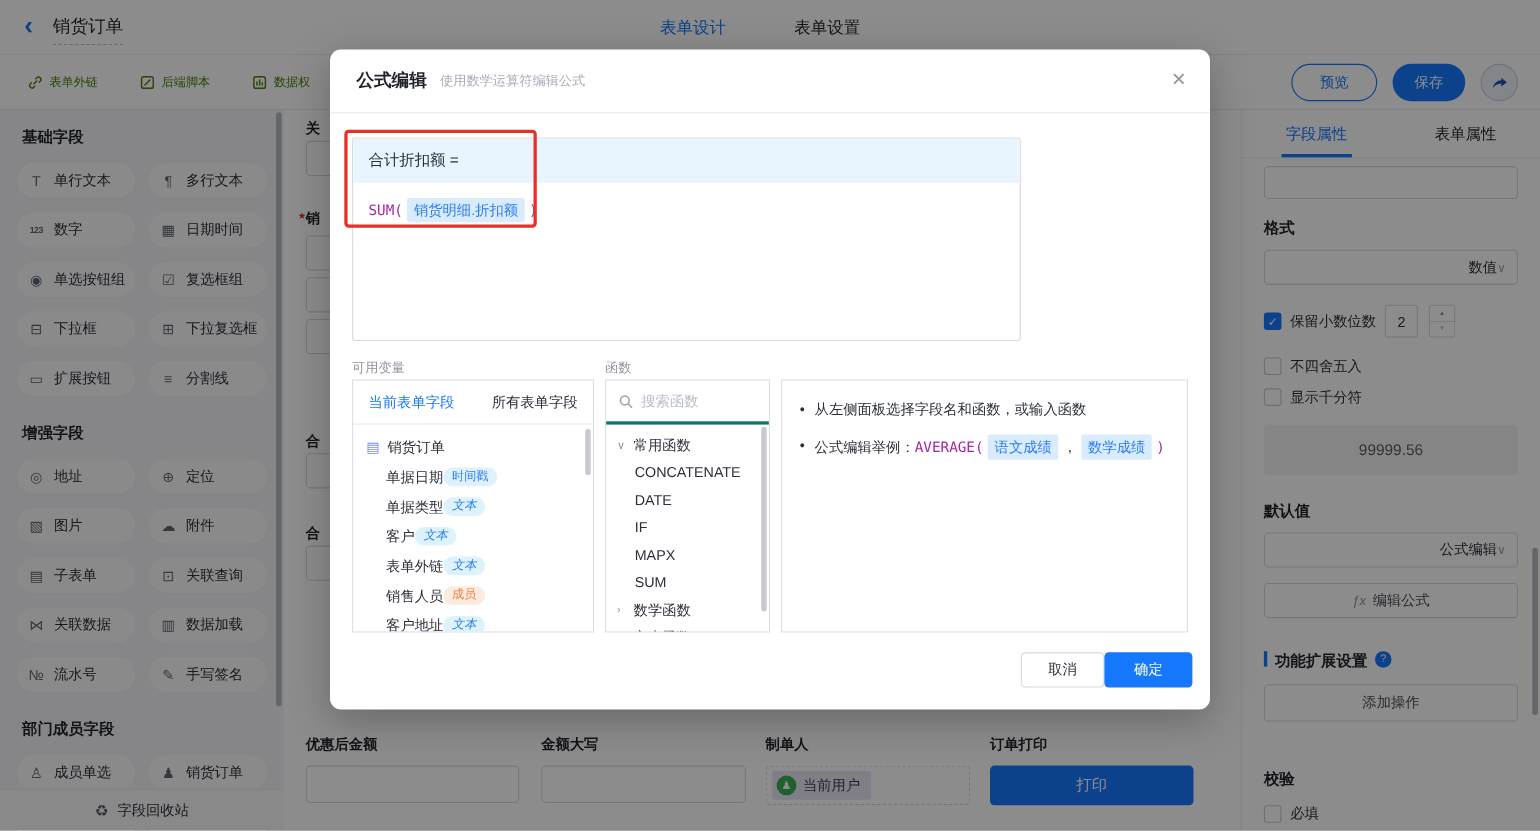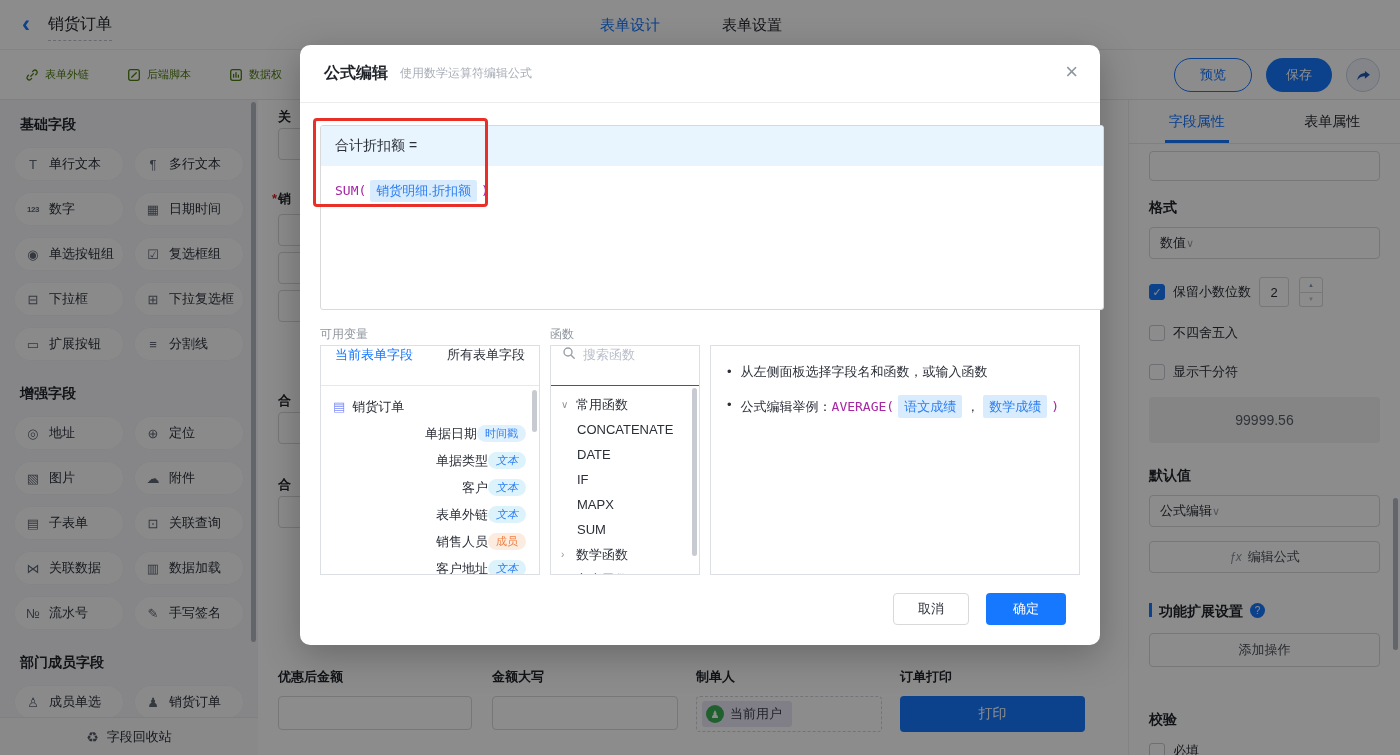--- a/index.html
+++ b/index.html
@@ -76,21 +76,21 @@
   .rp-tabs { height:44px; border-bottom:1px solid #e8eaee; display:flex; }
   .rp-tab { flex:1; display:flex; align-items:center; justify-content:center; font-size:14px; color:#1f2329;
             position:relative; cursor:pointer; }
   .rp-tab.active { color:#1677ff; }
   .rp-tab.active::after { content:""; position:absolute; left:50%; bottom:0; transform:translateX(-50%);
                           width:64px; height:3px; background:#1677ff; }
   .rp-body { padding:4px 20px 0; }
   .rp-input { height:30px; border:1px solid #d9d9d9; border-radius:4px; background:#fff; margin-top:3px; }
   .rp-h { font-size:14px; font-weight:bold; color:#1f2329; }
   .rp-select { height:32px; border:1px solid #d9d9d9; border-radius:4px; display:flex; align-items:center;
-               justify-content:flex-start; padding:0 10px; font-size:13px; color:#2b2f38; cursor:pointer; }
+               justify-content:flex-end; padding:0 10px; font-size:13px; color:#2b2f38; cursor:pointer; }
   .rp-select .chev { color:#9aa0aa; font-size:11px; }
   .ckrow { display:flex; align-items:center; gap:8px; font-size:13px; color:#2b2f38; }
   .ckbox { width:16px; height:16px; border:1px solid #c6cad1; border-radius:3px; background:#fff; flex:none;
            display:flex; align-items:center; justify-content:center; font-size:11px; color:#fff; cursor:pointer; }
   .ckbox.on { background:#1677ff; border-color:#1677ff; }
   .numbox { width:30px; height:30px; border:1px solid #d9d9d9; border-radius:3px; display:flex;
             align-items:center; justify-content:center; font-size:13px; color:#2b2f38; }
   .stepper { width:24px; height:30px; display:flex; flex-direction:column; margin-left:2px; }
   .step { flex:1; border:1px solid #d9d9d9; display:flex; align-items:center; justify-content:center;
           font-size:6px; cursor:pointer; background:#fff; }
@@ -108,58 +108,58 @@
   .rp-scroll { position:absolute; right:2px; top:398px; width:5px; height:152px; border-radius:3px; background:#b3b8c0; }
 
   
   .overlay { position:absolute; inset:0; background:rgba(0,0,0,0.45); z-index:50; }
   .modal { position:absolute; left:300px; top:45px; width:800px; height:600px; background:#fff;
            border-radius:10px; box-shadow:0 10px 36px rgba(0,0,0,.25); z-index:60; }
   .m-head { height:58px; display:flex; align-items:center; padding:0 24px; border-bottom:1px solid #ececec; }
   .m-title { font-size:16px; font-weight:bold; color:#1f2329; }
   .m-sub { font-size:12px; color:#a8adb7; margin-left:12px; }
   .m-close { position:absolute; right:22px; top:16px; font-size:22px; color:#8f959e; line-height:1; cursor:pointer; }
-  .editor { position:absolute; left:20px; top:80px; width:784px; height:185px; border:1px solid #d9d9d9;
+  .editor { position:absolute; left:20px; top:80px; width:608px; height:185px; border:1px solid #d9d9d9;
             border-radius:3px; overflow:hidden; background:#fff; }
   .ed-head { height:40px; background:#e8f5fe; display:flex; align-items:center; padding:0 14px;
              font-size:14px; color:#2b2f38; }
   .ed-body { padding:14px; font-size:13px; }
   .mono { font-family:"DejaVu Sans Mono", monospace; color:#a626a4; }
   .token { display:inline-block; background:#d9ecfd; color:#2c7ef2; border-radius:2px; padding:2px 6px; margin:0 4px; }
   .col-label { position:absolute; top:281px; font-size:12px; color:#8f959e; }
   .mbox { position:absolute; top:300px; height:230px; border:1px solid #dcdfe3; background:#fff; overflow:hidden; }
   .vbox { left:20px; width:220px; }
-  .v-tabs { height:40px; border-bottom:1px solid #e8e8e8; display:flex; 
+  .v-tabs { height:40px; border-bottom:1px solid #e8e8e8; display:flex; align-items:center;
             justify-content:space-between; padding:0 14px; font-size:13px; }
   .v-tab { color:#2b2f38; cursor:pointer; }
   .v-tab.active { color:#1677ff; }
   .v-list { padding-top:7px; position:relative; }
   .v-row { height:27px; display:flex; align-items:center; font-size:13px; color:#2b2f38; cursor:pointer; }
   .v-row.form { padding-left:12px; gap:7px; }
   .doc-ic { color:#7c8cf8; font-size:13px; }
-  .v-row.field { padding-left:30px; padding-right:13px; justify-content:flex-end; }
+  .v-row.field { padding-left:30px; padding-right:13px; justify-content:flex-start; }
   .badge { font-size:11px; border-radius:9px; padding:2px 8px; line-height:1.2; }
   .badge.time { background:#e0f1fe; color:#2c7ef2; }
   .badge.text { background:#ddf3fb; color:#2c7ef2;font-style:italic; }
   .badge.member { background:#fcebdf; color:#ef7e3e; }
   .v-scroll { position:absolute; right:2px; top:4px; width:5px; height:42px; border-radius:3px; background:#c7cbd1; }
   .fbox { left:250px; width:150px; }
-  .f-search { height:40px; border-bottom:1px solid #0f766e; display:flex; gap:7px;
+  .f-search { height:40px; border-bottom:3px solid #0f766e; display:flex; align-items:center; gap:7px;
               padding:0 11px; color:#9aa0aa; }
   .f-ph { font-size:13px; color:#b8bec8; }
   .f-list { padding-top:6px; position:relative; }
   .f-row { height:25px; display:flex; align-items:center; gap:6px; font-size:13px; color:#2b2f38;
            padding-left:10px; cursor:pointer; }
   .f-row .chev { color:#8f959e; font-size:10px; width:9px; }
   .f-row.item { padding-left:26px; }
   .f-scroll { position:absolute; right:2px; top:2px; width:5px; height:168px; border-radius:3px; background:#c7cbd1; }
   .hbox { left:410px; width:370px; padding:16px 16px 0 16px; }
   .h-li { display:flex; gap:9px; font-size:13px; color:#2b2f38; line-height:1.5; margin-bottom:13px; }
   .h-li .dot { flex:none; }
-  .m-foot { position:absolute; right:34px; top:548px; display:flex; gap:17px; }
+  .m-foot { position:absolute; right:16px; top:548px; display:flex; }
   .btn-cancel { width:76px; height:32px; border:1px solid #d9d9d9; border-radius:4px; background:#fff;
                 color:#2b2f38; font-size:13px; display:flex; align-items:center; justify-content:center; cursor:pointer; }
   .btn-ok { width:80px; height:32px; border-radius:4px; background:#1677ff; color:#fff; font-size:13px;
             display:flex; align-items:center; justify-content:center; cursor:pointer; }
   .annotation { position:absolute; left:313px; top:118px; width:175px; height:89px; border:3px solid #ea2f28;
                 border-radius:4px; z-index:80; pointer-events:none; }
   svg { display:block; }
 </style>
 </head>
 <body>
@@ -377,21 +377,21 @@
         <span class="numbox">2</span>
         <span class="stepper">
           <span class="step up">▲</span>
           <span class="step down">▼</span>
         </span>
       </div>
       <div class="ckrow" style="margin-top:17px">
         <span class="ckbox"></span>
         <span>不四舍五入</span>
       </div>
-      <div class="ckrow" style="margin-top:21px">
+      <div class="ckrow" style="margin-top:10px">
         <span class="ckbox"></span>
         <span>显示千分符</span>
       </div>
       <div class="preview-box" style="margin-top:16px">99999.56</div>
       <div class="rp-h" style="margin-top:24px">默认值</div>
       <div class="rp-select" style="margin-top:10px">
         <span>公式编辑</span>
         <span class="chev">∨</span>
       </div>
       <div class="rp-btn" style="margin-top:14px">

